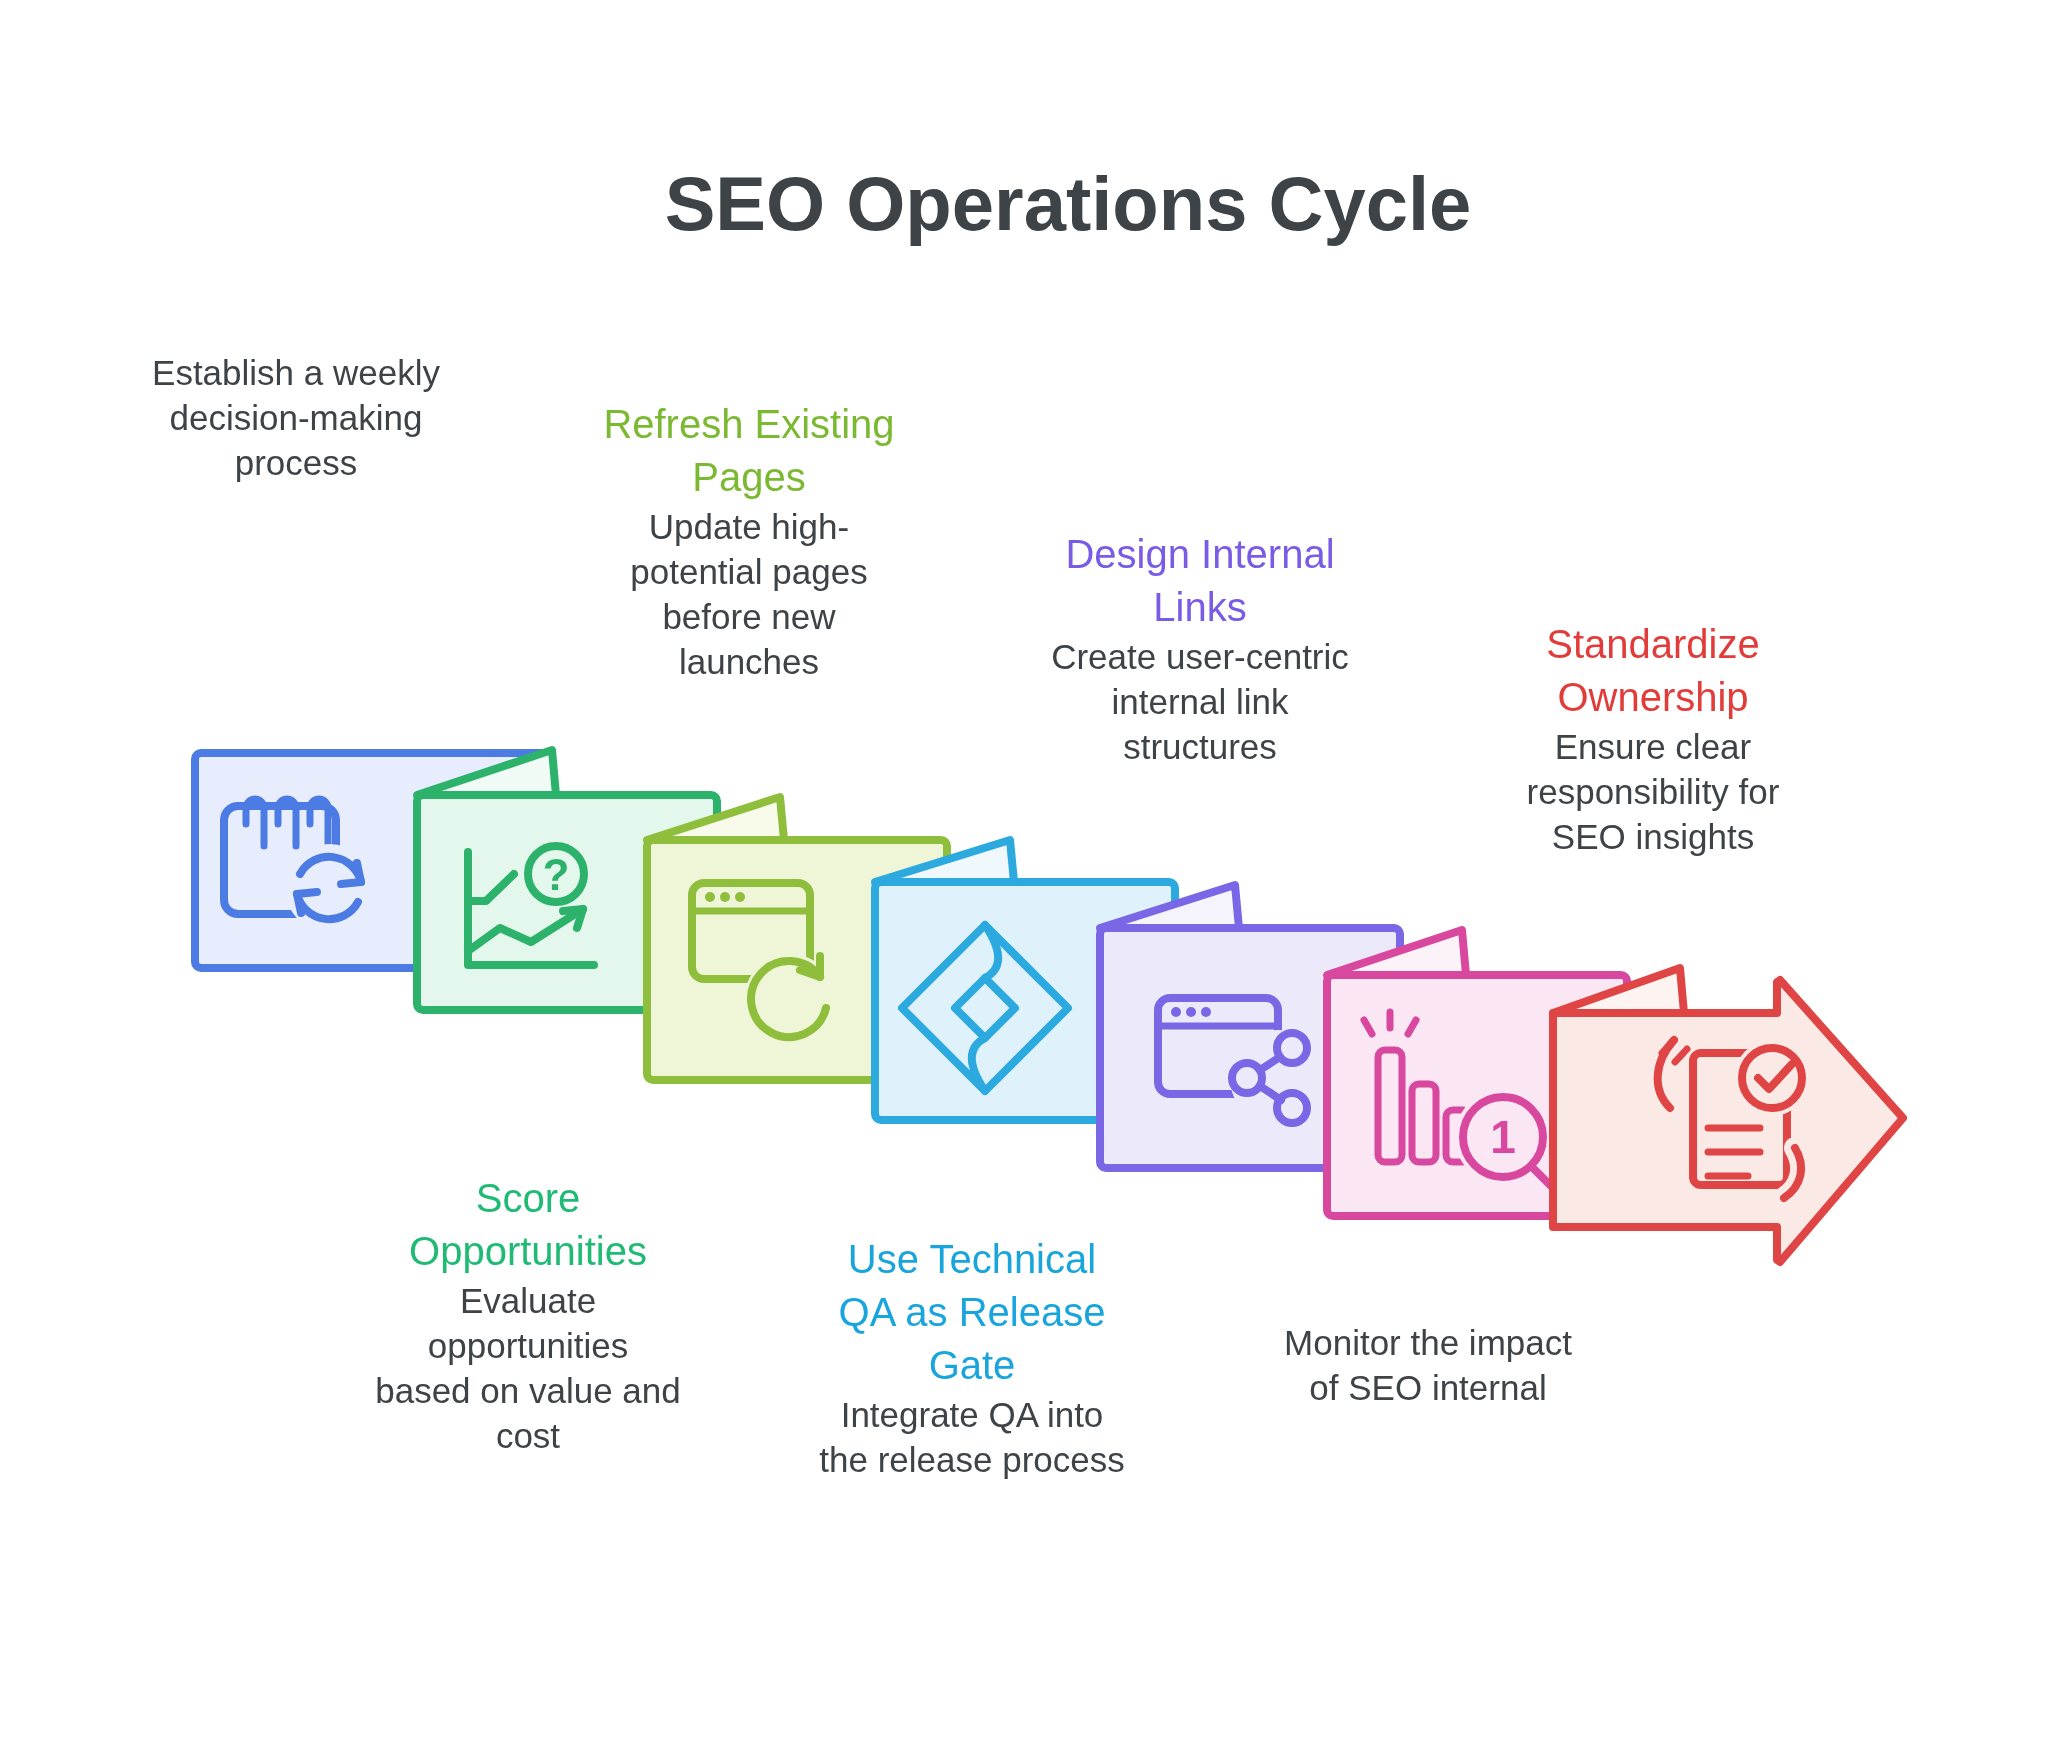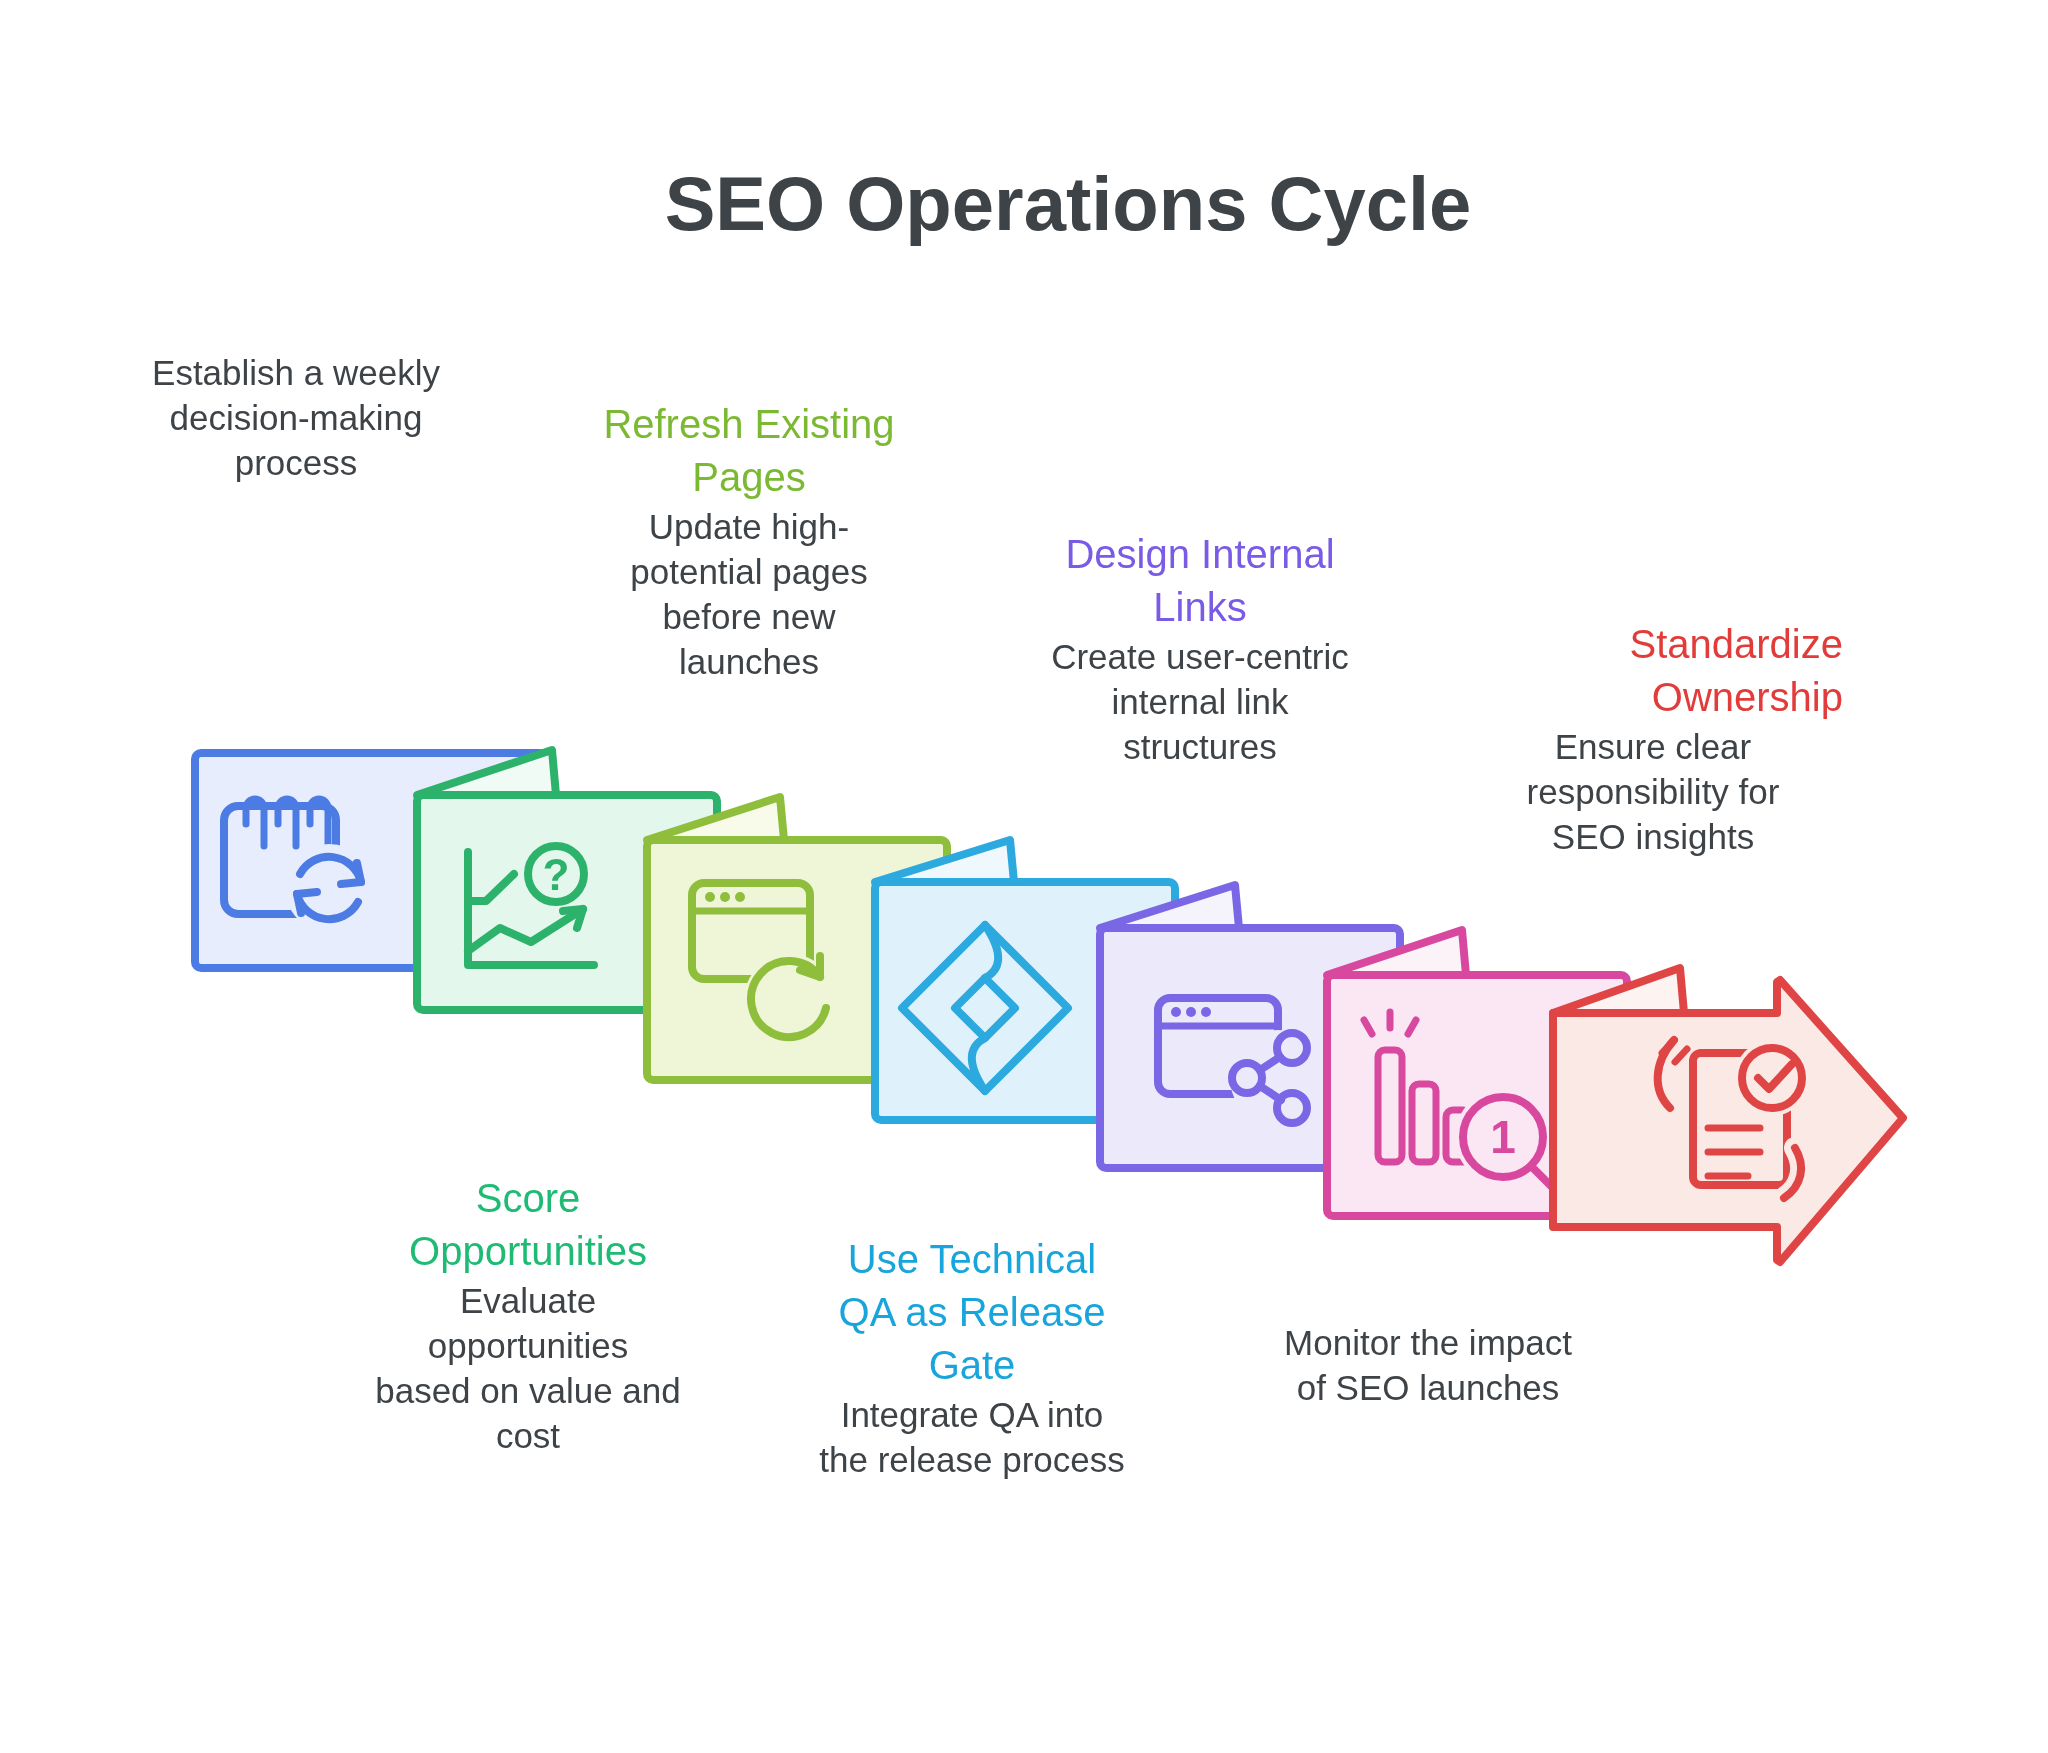--- a/index.html
+++ b/index.html
@@ -30,21 +30,21 @@
   .st3 .icon{stroke:var(--s3-stroke);}
   .st4 .icon{stroke:var(--s4-stroke);} .st4 .icon-fill{fill:var(--s4-stroke);} .st4 .mask-fill{fill:var(--s4-fill);}
   .st5 .icon{stroke:var(--s5-stroke);} .st5 .mask-fill{fill:var(--s5-fill);} .st5 .glyph{fill:var(--s5-stroke);}
   .st6 .icon{stroke:var(--s6-stroke);} .st6 .mask-fill{fill:var(--s6-fill);} .st6 .halo{fill:none;stroke:var(--s6-fill);stroke-width:22;stroke-linecap:round;}
 
   
   .label{position:absolute;width:380px;text-align:center;}
   .label-title{font-size:40px;line-height:53px;font-weight:500;white-space:pre-line;}
   .label-desc{font-size:35px;line-height:45px;font-weight:400;color:var(--color-body-text,#3e4348);white-space:pre-line;}
   .t0{color:var(--s0-title);} .t1{color:var(--s1-title);margin-top:22px;} .t2{color:var(--s2-title);}
-  .t3{color:var(--s3-title);} .t4{color:var(--s4-title);} .t5{color:var(--s5-title);} .t6{color:var(--s6-title);text-align:right;}
+  .t3{color:var(--s3-title);} .t4{color:var(--s4-title);} .t5{color:var(--s5-title);} .t6{color:var(--s6-title);}
 
   
   .footer{position:absolute;left:48px;top:1648px;display:flex;align-items:center;gap:32px;}
   .logo{width:66px;height:66px;border-radius:16px;background:var(--color-logo-blue,#2968ef);display:flex;align-items:center;justify-content:center;}
   .brand{font-size:46px;font-weight:700;color:var(--color-brand-text,#14161a);letter-spacing:0.5px;}
 </style>
 </head>
 <body>
 
 <div class="canvas">
@@ -187,21 +187,21 @@
   </div>
   <div class="label" style="left:1010px;top:528px">
     <div class="label-title t4">Design Internal
 Links</div>
     <div class="label-desc">Create user-centric
 internal link
 structures</div>
   </div>
   <div class="label" style="left:1238px;top:1320px">
     <div class="label-desc">Monitor the impact
-of SEO launches</div>
+of SEO internal</div>
   </div>
   <div class="label" style="left:1463px;top:618px">
     <div class="label-title t6">Standardize
 Ownership</div>
     <div class="label-desc">Ensure clear
 responsibility for
 SEO insights</div>
   </div>
 
 

